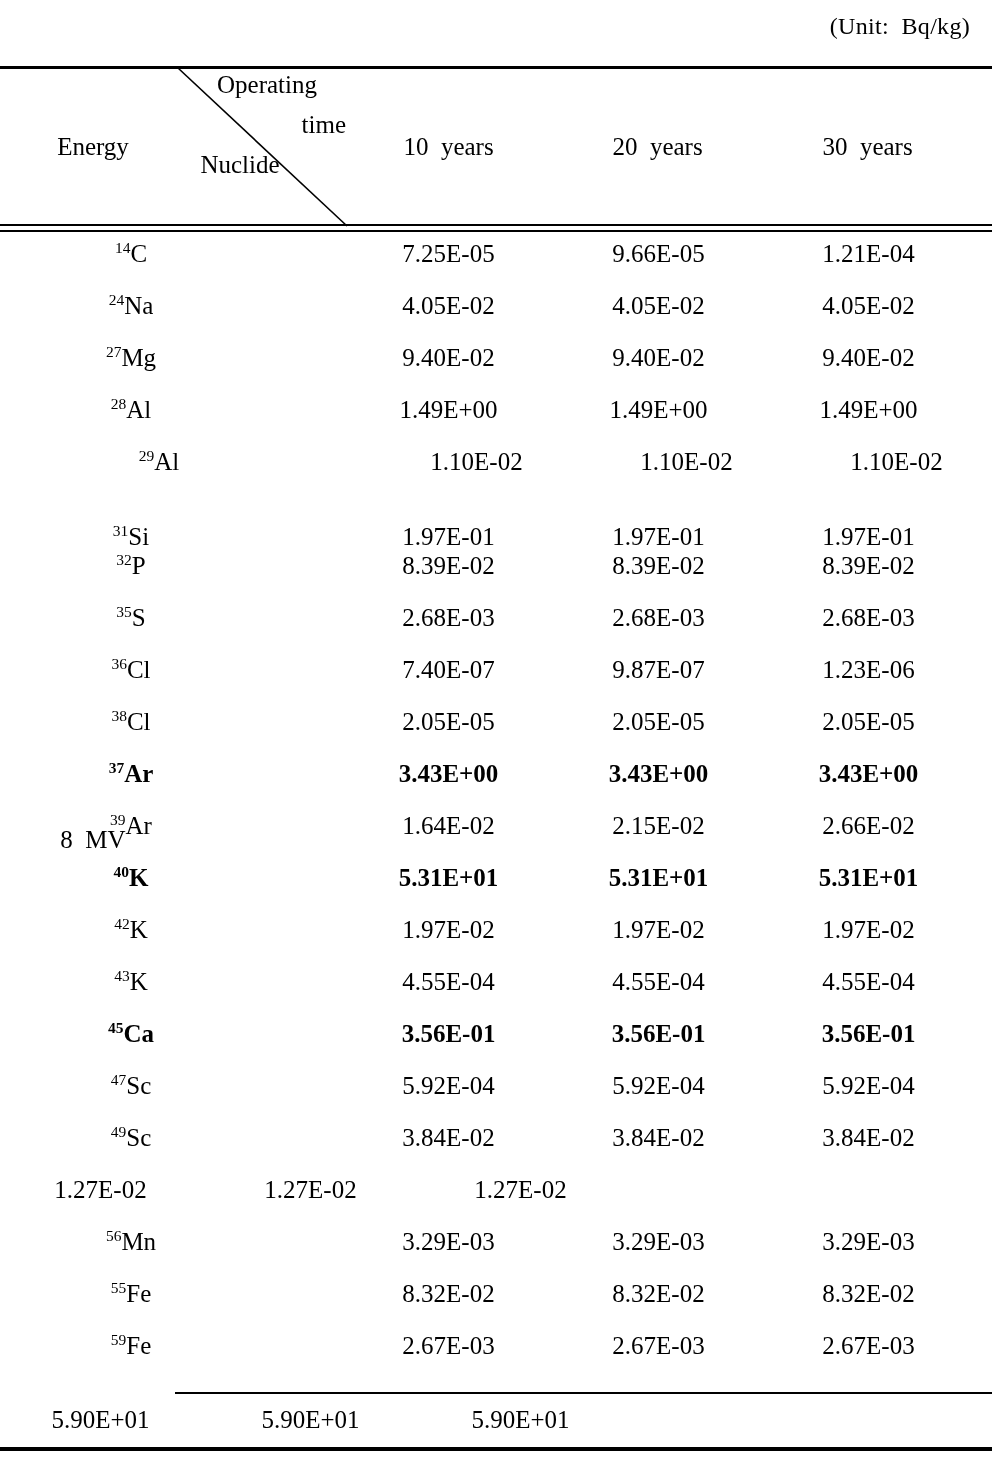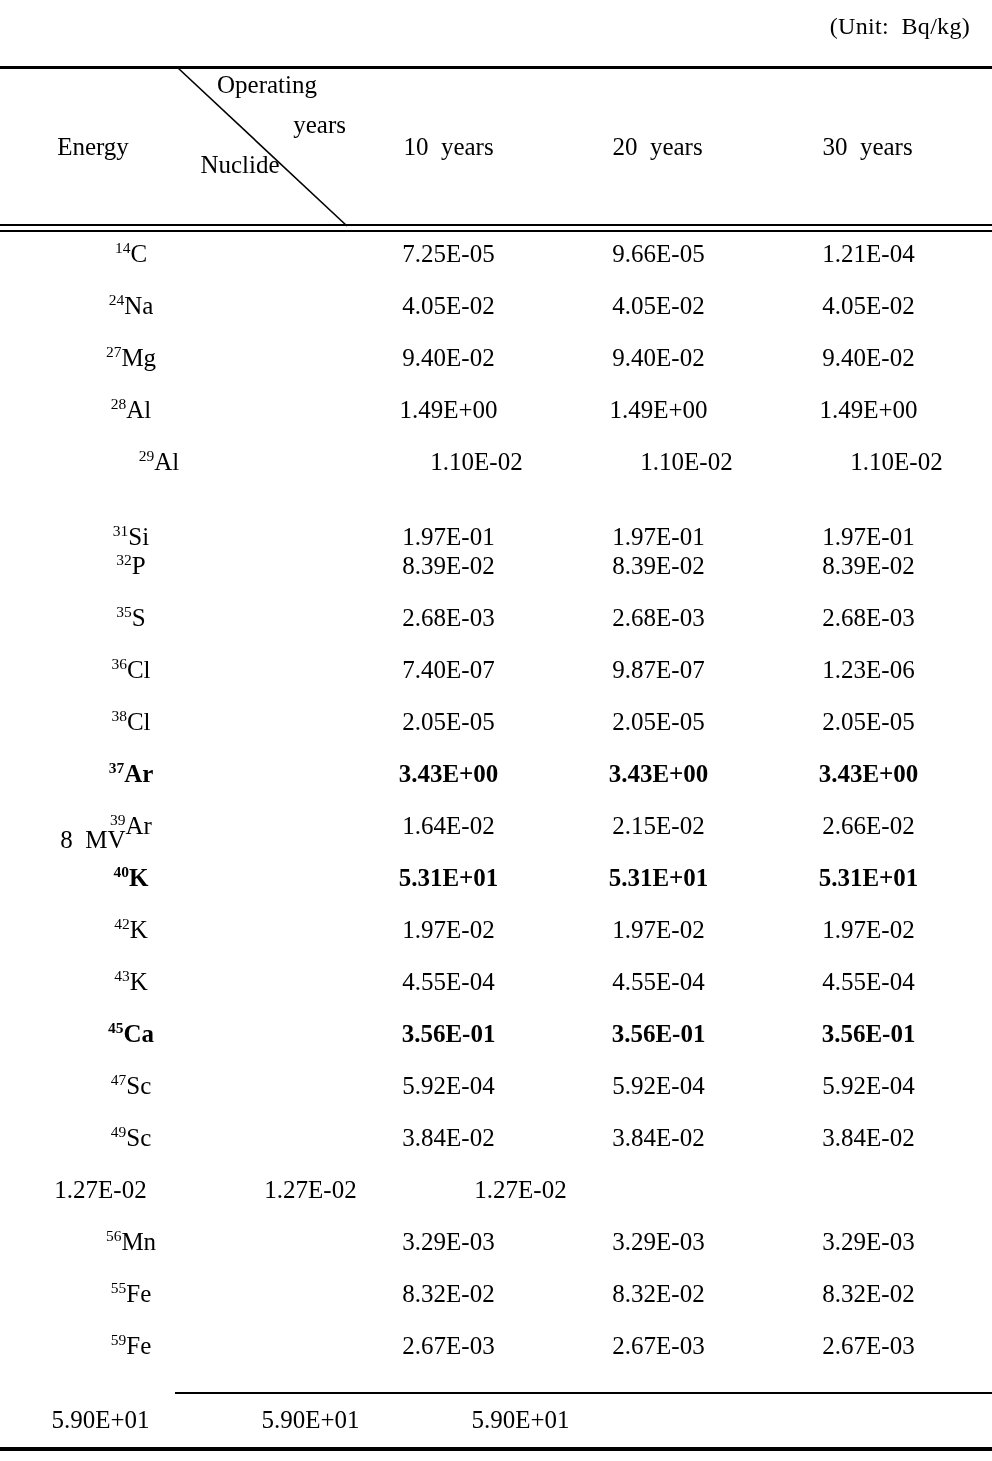--- a/index.html
+++ b/index.html
@@ -145,21 +145,21 @@
   <div class="rule rule-dbl-b"></div>
   <div class="rule rule-total"></div>
   <div class="rule rule-bottom"></div>
 
   <svg class="diag-svg" viewBox="0 0 992 1461">
     <line x1="178" y1="68" x2="347" y2="226" stroke="#000000" stroke-width="1.6"></line>
   </svg>
 
   <div class="hdr hdr-energy">Energy</div>
   <div class="hdr hdr-operating">Operating</div>
-  <div class="hdr hdr-time">years</div>
+  <div class="hdr hdr-time">time</div>
   <div class="hdr hdr-nuclide">Nuclide</div>
 
   <div class="hdr-col hdr-c1">10  years</div>
   <div class="hdr-col hdr-c2">20  years</div>
   <div class="hdr-col hdr-c3">30  years</div>
 
   <div class="energy-label">8  MV</div>
 
   <div id="rows-container">
       <div class="row" style="top: 228px;">

